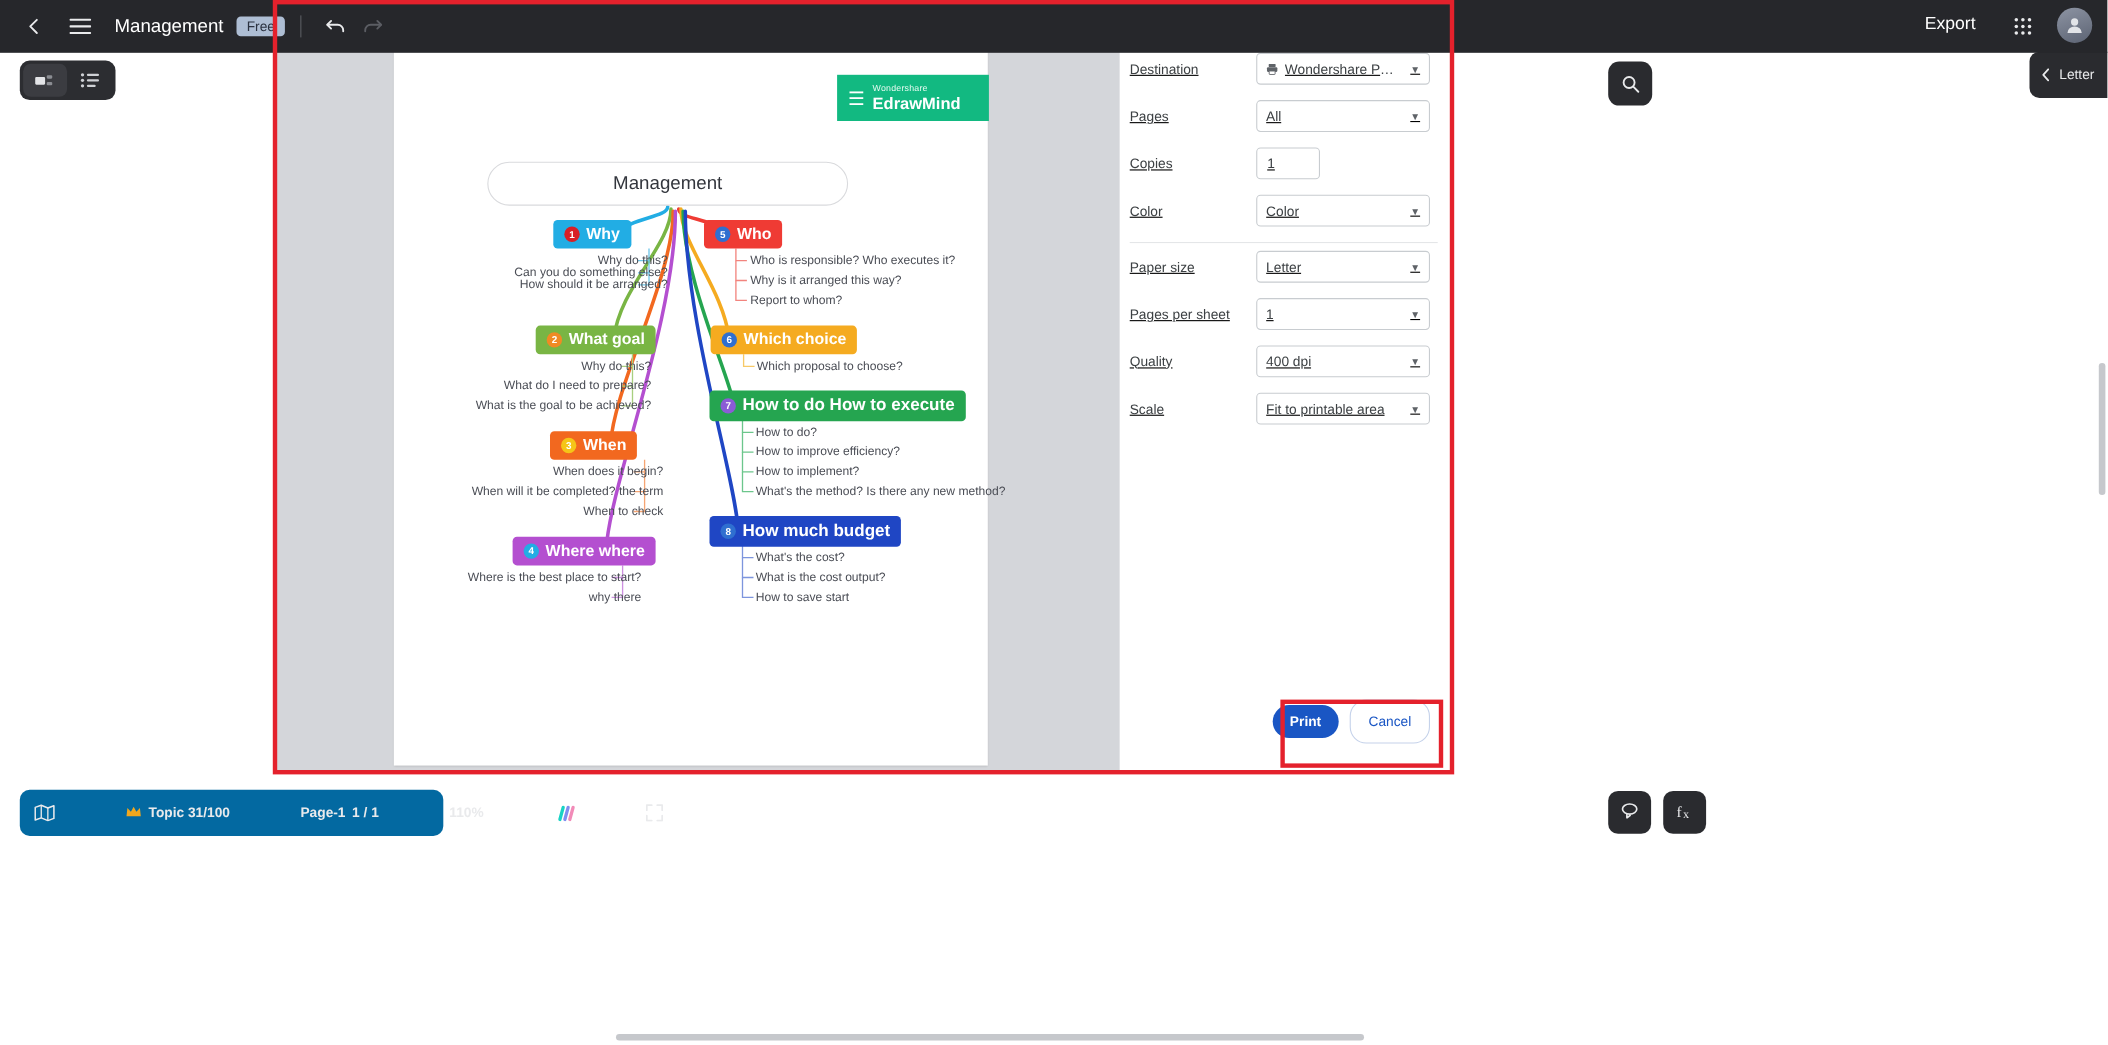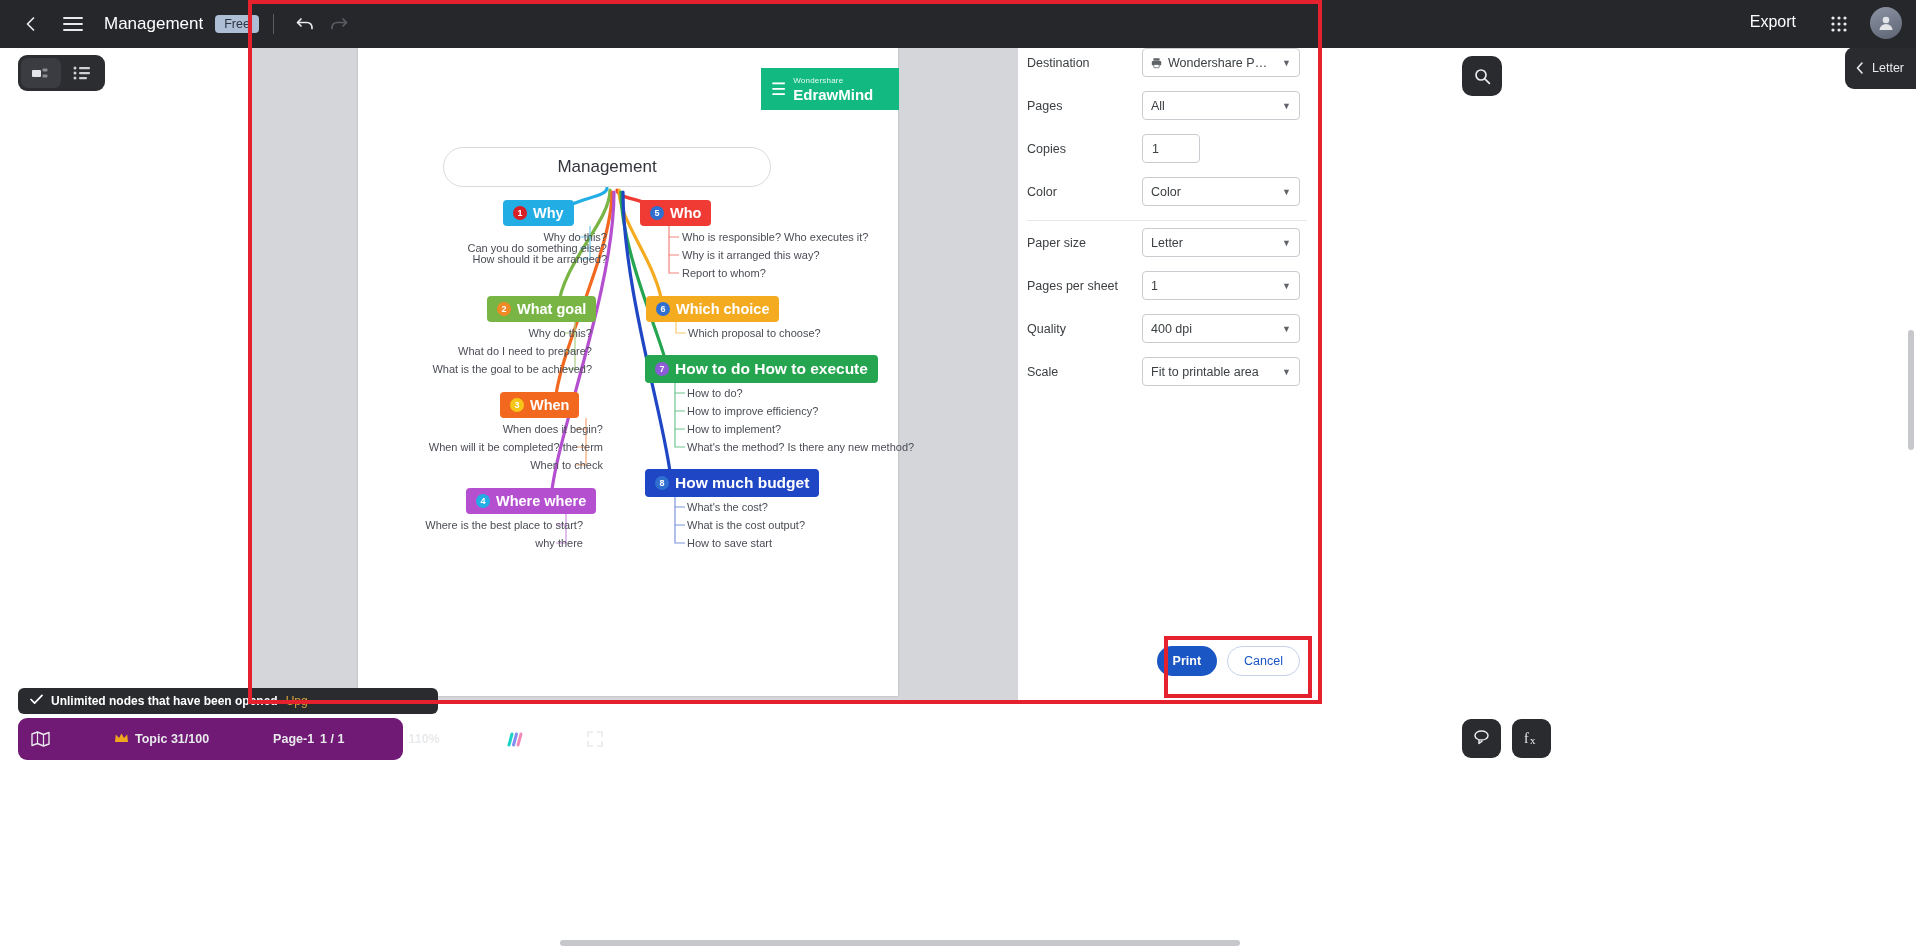--- a/index.html
+++ b/index.html
@@ -107,21 +107,21 @@
   
   .toast {
     position: absolute; left: 18px; top: 688px; width: 420px; height: 26px;
     background: #2a2b2f; border-radius: 6px; display: flex; align-items: center;
     gap: 8px; padding: 0 12px; color: #ffffff; font-size: 12px;
     font-weight: bold; z-index: 35;
   }
   .toast .upg { color: #d8a23c; font-weight: normal; }
   .statusbar {
     position: absolute; left: 18px; top: 718px; width: 385px; height: 42px;
-    background: #701a75; border-radius: 9px; display: flex; align-items: center;
+    background: #0369a1; border-radius: 9px; display: flex; align-items: center;
     z-index: 35; color: #e9eaec; gap: 19px;
   }
   .sb-cell {
     display: flex; align-items: center; justify-content: center; gap: 6px;
     font-size: 12.5px; font-weight: bold; padding: 0 13px; cursor: pointer;
     white-space: nowrap;
   }
   .sb-div { width: 1px; height: 17px; background: #4a4b50; }
 
   
@@ -141,21 +141,21 @@
   .print-panel {
     position: absolute; left: 1018px; top: 0; width: 298px; height: 700px;
     background: #ffffff; z-index: 20;
     display: flex; flex-direction: column;
   }
   .pp-head {
     display: flex; align-items: baseline; padding: 14px 16px 10px 9px;
   }
   .pp-title { font-size: 15px; color: #3c4043; }
   .pp-sheets { margin-left: auto; font-size: 12px; color: #3c4043; }
-  .pp-body { flex: 1 1 auto; overflow: hidden; }
+  .pp-body { flex: 1 1 auto; overflow: hidden; text-decoration: underline; }
   .pp-row {
     display: flex; align-items: center; padding: 7px 16px 7px 9px;
     min-height: 38px;
   }
   .pp-label { font-size: 12.5px; color: #3c4043; flex: 0 0 auto; width: 112px; }
   .pp-control { margin-left: auto; }
   .select {
     width: 158px; height: 29px; border: 1px solid #c8ccd0; border-radius: 4px;
     display: flex; align-items: center; padding: 0 8px; gap: 6px;
     font-size: 12.5px; color: #3c4043; background: #ffffff; cursor: pointer;
@@ -181,21 +181,21 @@
     display: flex; align-items: center; justify-content: flex-end;
     gap: 10px; padding: 0 16px 24px 16px;
   }
   .btn-print {
     min-width: 58px; height: 30px; background: #1a56c4; color: #ffffff;
     border-radius: 15px; display: flex; align-items: center;
     justify-content: center; font-size: 12.5px; font-weight: bold;
     padding: 0 16px; cursor: pointer; border: none;
   }
   .btn-cancel {
-    min-width: 58px; height: 30px; background: #ffffff; color: #1a56c4;
+    min-width: 58px; height: 40px; background: #ffffff; color: #1a56c4;
     border: 1px solid #c5d2ea; border-radius: 15px; display: flex;
     align-items: center; justify-content: center; font-size: 12.5px;
     padding: 0 16px; cursor: pointer;
   }
 
   
   .hl {
     position: absolute; border: 4px solid #e4212c; z-index: 60;
     pointer-events: none;
   }
@@ -560,29 +560,20 @@
       <path d="M7 11 v3.5 l3.4 -2.6" fill="none" stroke="#e9eaec" stroke-width="1.5" stroke-linejoin="round"></path>
     </svg>
   </div>
   <div class="fab" style="left:1512px;top:719px">
     <svg width="19" height="19" viewBox="0 0 19 19">
       <text x="2" y="14" font-family="Liberation Serif, serif" font-size="14" fill="#e9eaec">f</text>
       <text x="8" y="15" font-family="Liberation Serif, serif" font-size="11" fill="#e9eaec">x</text>
     </svg>
   </div>
 
-  <div class="toast">
-    <span>
-      <svg width="13" height="11" viewBox="0 0 13 11">
-        <path d="M1 5.5 L4.6 9.2 L12 1.4" stroke="#ffffff" stroke-width="1.7" fill="none" stroke-linecap="round" stroke-linejoin="round"></path>
-      </svg>
-    </span>
-    <span>Unlimited nodes that have been opened</span>
-    <span class="upg">Upg</span>
-  </div>
 
   <div class="statusbar">
     <div class="sb-cell">
       <svg width="19" height="16" viewBox="0 0 19 16">
         <path d="M1 3 L6.5 1 L12.5 3.5 L18 1.5 V13 L12.5 15 L6.5 12.5 L1 14.5 Z" fill="none" stroke="#e9eaec" stroke-width="1.4" stroke-linejoin="round"></path>
         <path d="M6.5 1 V12.5 M12.5 3.5 V15" stroke="#e9eaec" stroke-width="1.2"></path>
       </svg>
     </div>
     <div class="sb-div"></div>
     <div class="sb-cell">

